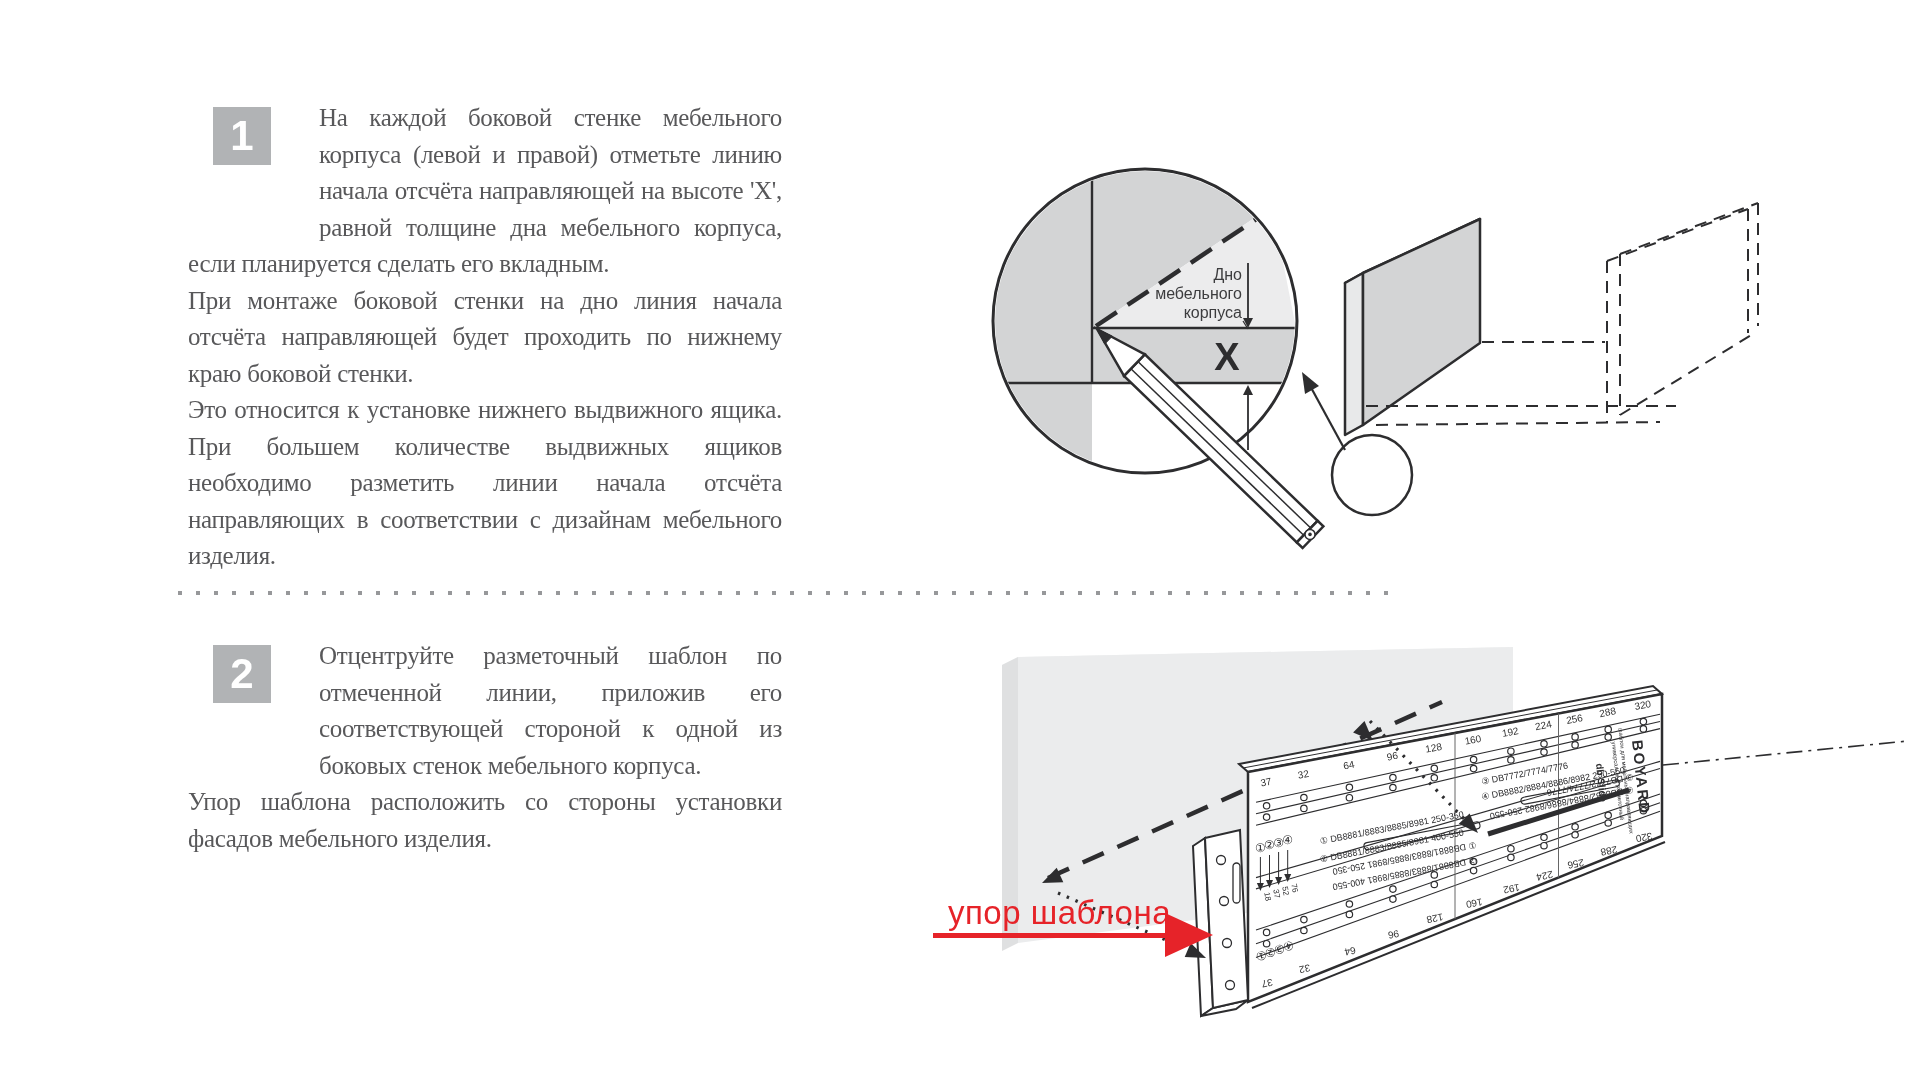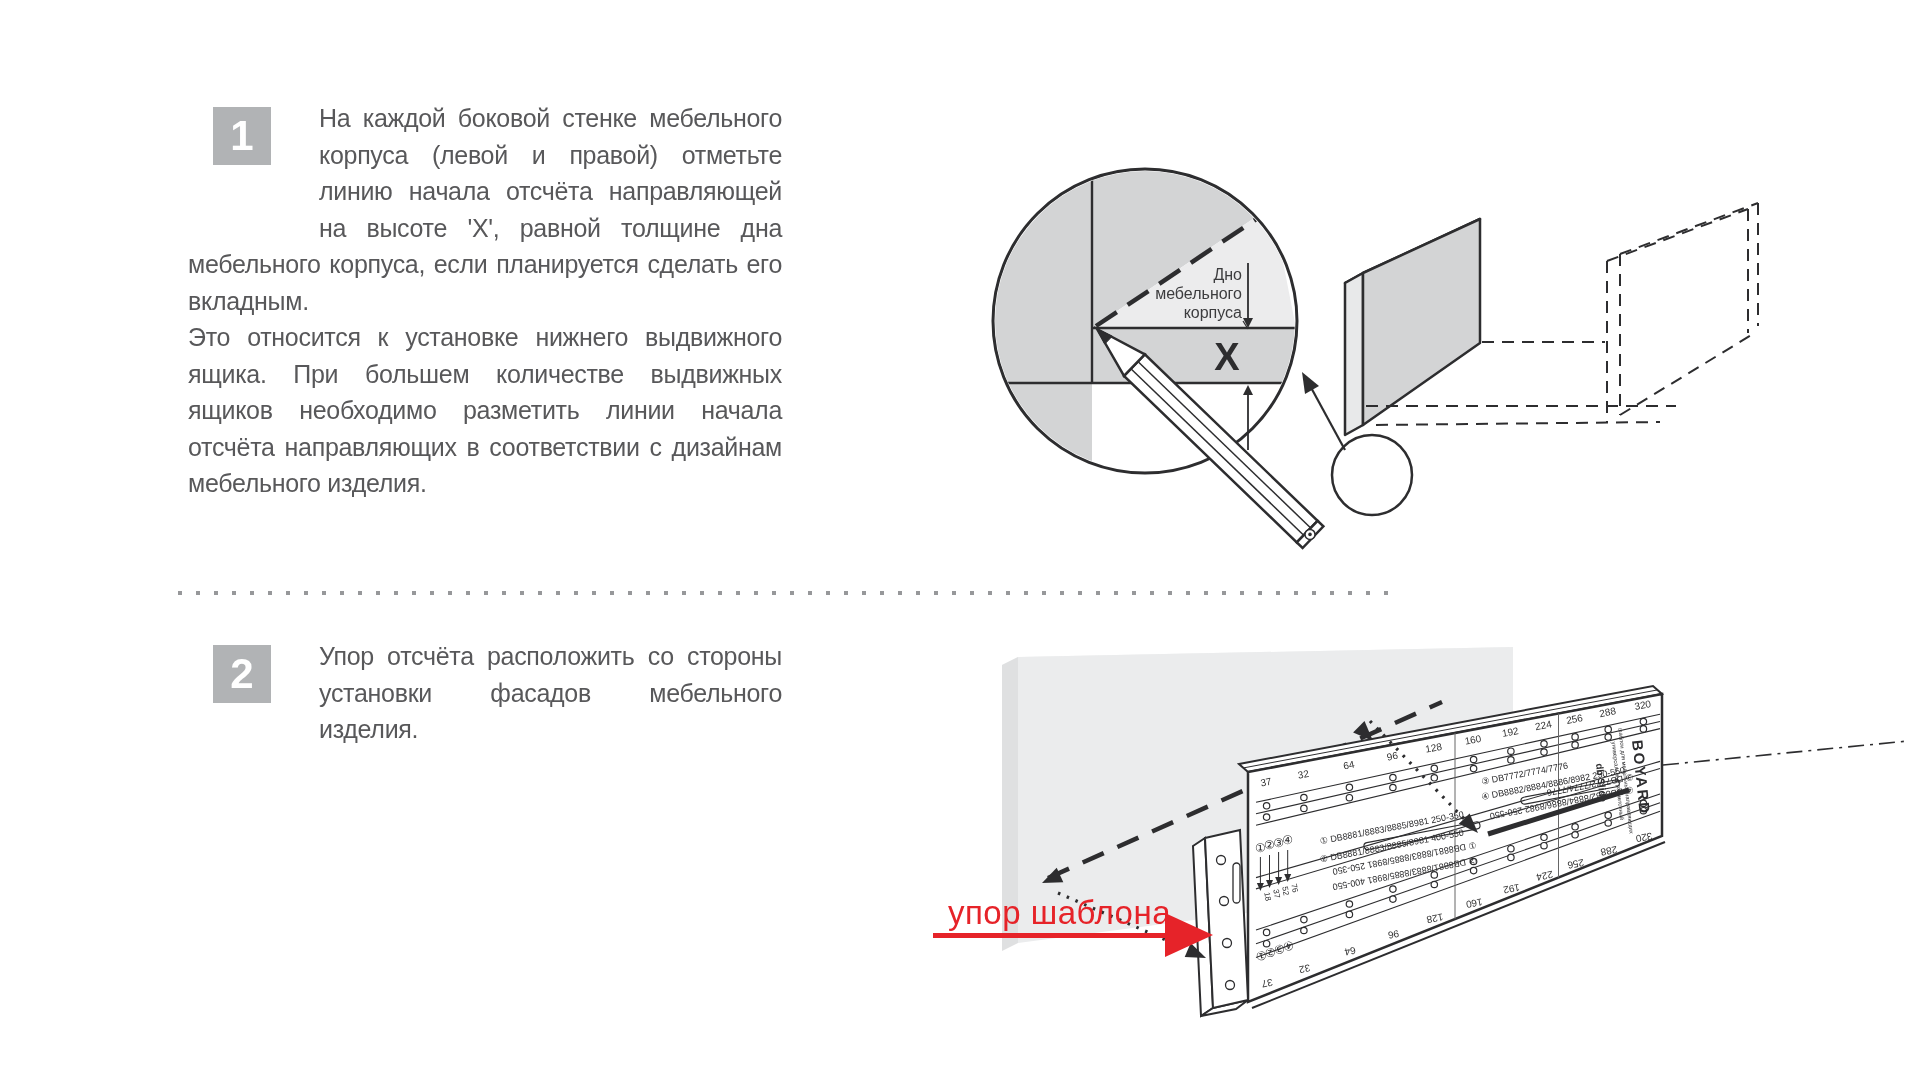--- a/index.html
+++ b/index.html
@@ -1,21 +1,21 @@
 <!DOCTYPE html>
 <html><head>
 <meta charset="utf-8">
 <style>
   html,body{margin:0;padding:0;background:#ffffff;}
   body{width:1924px;height:1082px;position:relative;overflow:hidden;
        font-family:"Liberation Sans", sans-serif;}
   .step-text{position:absolute;width:594px;color:#58585a;
              font-size:25px;line-height:36.5px;letter-spacing:-0.3px;
              text-align:justify;}
-  .step-text p{margin:0;padding:0;}
+  .step-text p{margin:0;padding:0;font-family:Liberation Serif, serif;}
   .indent-spacer{float:left;width:131px;}
   .sp1{height:146px;} .sp2{height:140px;}
   .step-badge{position:absolute;width:58px;height:58px;background:#b1b3b5;
               color:#ffffff;font-size:42px;font-weight:bold;
               display:flex;align-items:center;justify-content:center;}
   .dotted-sep{position:absolute;left:178px;top:591px;width:1212px;height:4px;
               background:repeating-linear-gradient(to right,#97989a 0,#97989a 4px,transparent 4px,transparent 18px);}
   .fig-svg{position:absolute;}
   #fig1{left:810px;top:130px;}
   #fig2{left:930px;top:635px;}
@@ -28,20 +28,21 @@
   svg text{font-family:"Liberation Sans", sans-serif;}
 </style>
 </head>
 <body>
 
 <div class="step-badge" style="left:213px;top:107px;">
   <span>1</span>
 </div>
 <div class="step-text" style="left:188px;top:100px;">
   <p><span class="indent-spacer sp1"></span><span>На каждой боковой стенке мебельного корпуса (левой и правой) отметьте линию начала отсчёта направляющей на высоте 'X', равной толщине дна мебельного корпуса, если планируется сделать его вкладным.</span></p>
+  <p><span>При монтаже боковой стенки на дно линия начала отсчёта направляющей будет проходить по нижнему краю боковой стенки.</span></p>
   <p><span>Это относится к установке нижнего выдвижного ящика. При большем количестве выдвижных ящиков необходимо разметить линии начала отсчёта направляющих в соответствии с дизайнам мебельного изделия.</span></p>
 </div>
 
 <svg id="fig1" class="fig-svg" width="950" height="460" viewBox="0 0 950 460">
   <defs>
     <clipPath id="magClip">
         <circle cx="335" cy="191" r="150"></circle>
       </clipPath>
   </defs>
 
@@ -109,22 +110,22 @@
     <polygon points="492,242 509,256 495,264" fill="#2d2d2f"></polygon>
   </g>
 </svg>
 
 <div class="dotted-sep"></div>
 
 <div class="step-badge" style="left:213px;top:645px;">
   <span>2</span>
 </div>
 <div class="step-text" style="left:188px;top:638px;">
-  <p><span class="indent-spacer sp2"></span></p>
-  <p><span>Упор отсчёта расположить со стороны установки фасадов мебельного изделия.</span></p>
+  <p><span class="indent-spacer sp2"></span><span>Отцентруйте разметочный шаблон по отмеченной линии, приложив его соответствующей стороной к одной из боковых стенок мебельного корпуса.</span></p>
+  <p><span>Упор шаблона расположить со стороны установки фасадов мебельного изделия.</span></p>
 </div>
 
 <svg id="fig2" class="fig-svg" width="994" height="440" viewBox="0 0 994 440">
 
   <g>
     <polygon points="72,30 88,22 583,12 567,20" fill="#f3f4f4"></polygon>
     <polygon points="72,30 88,22 88,308 72,316" fill="#dfe0e1"></polygon>
     <polygon points="88,22 583,12 583,243 88,308" fill="#ebeced"></polygon>
   </g>
 

